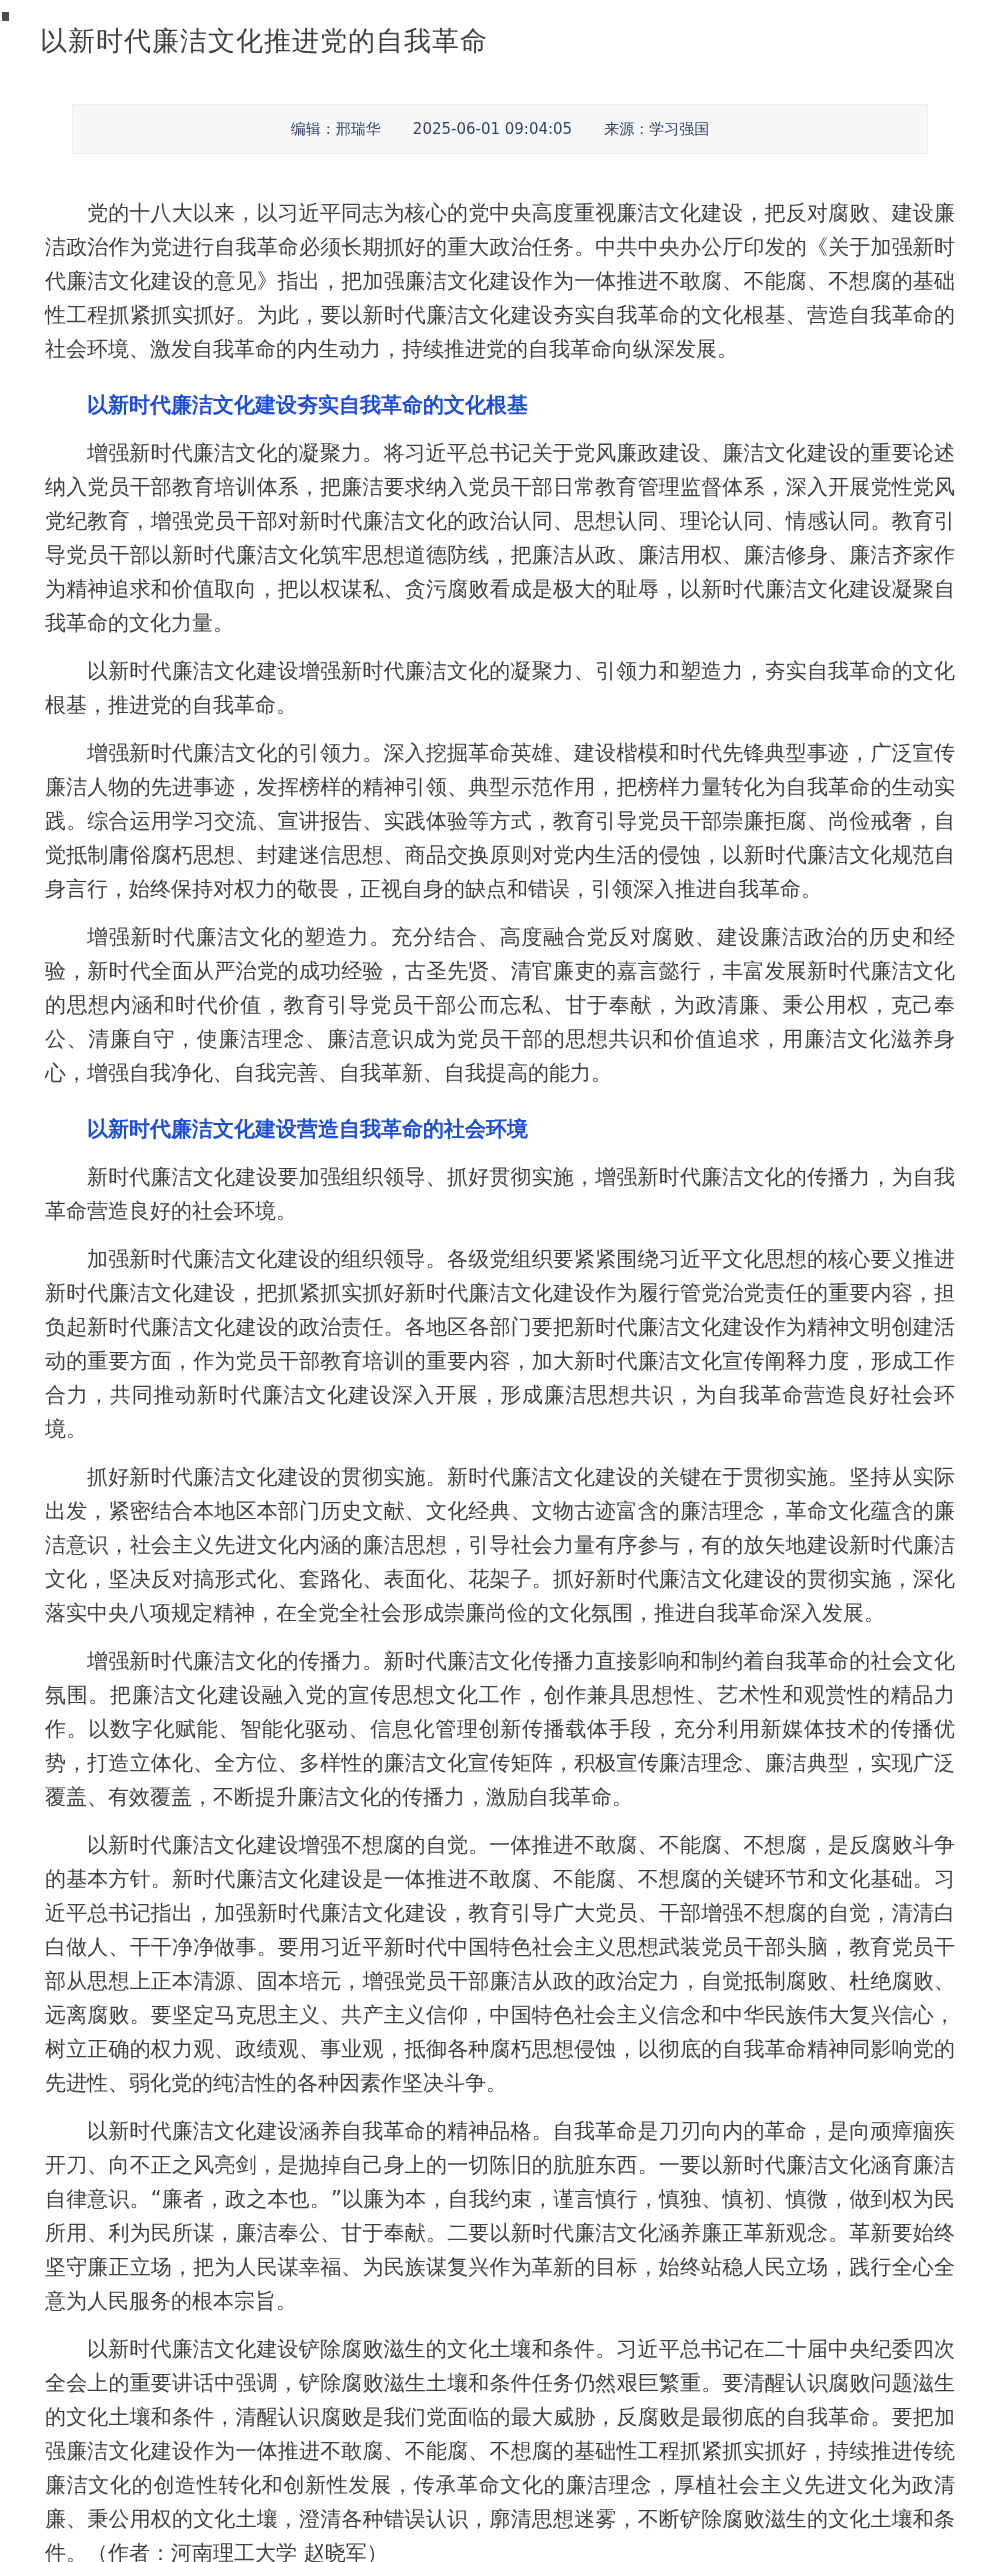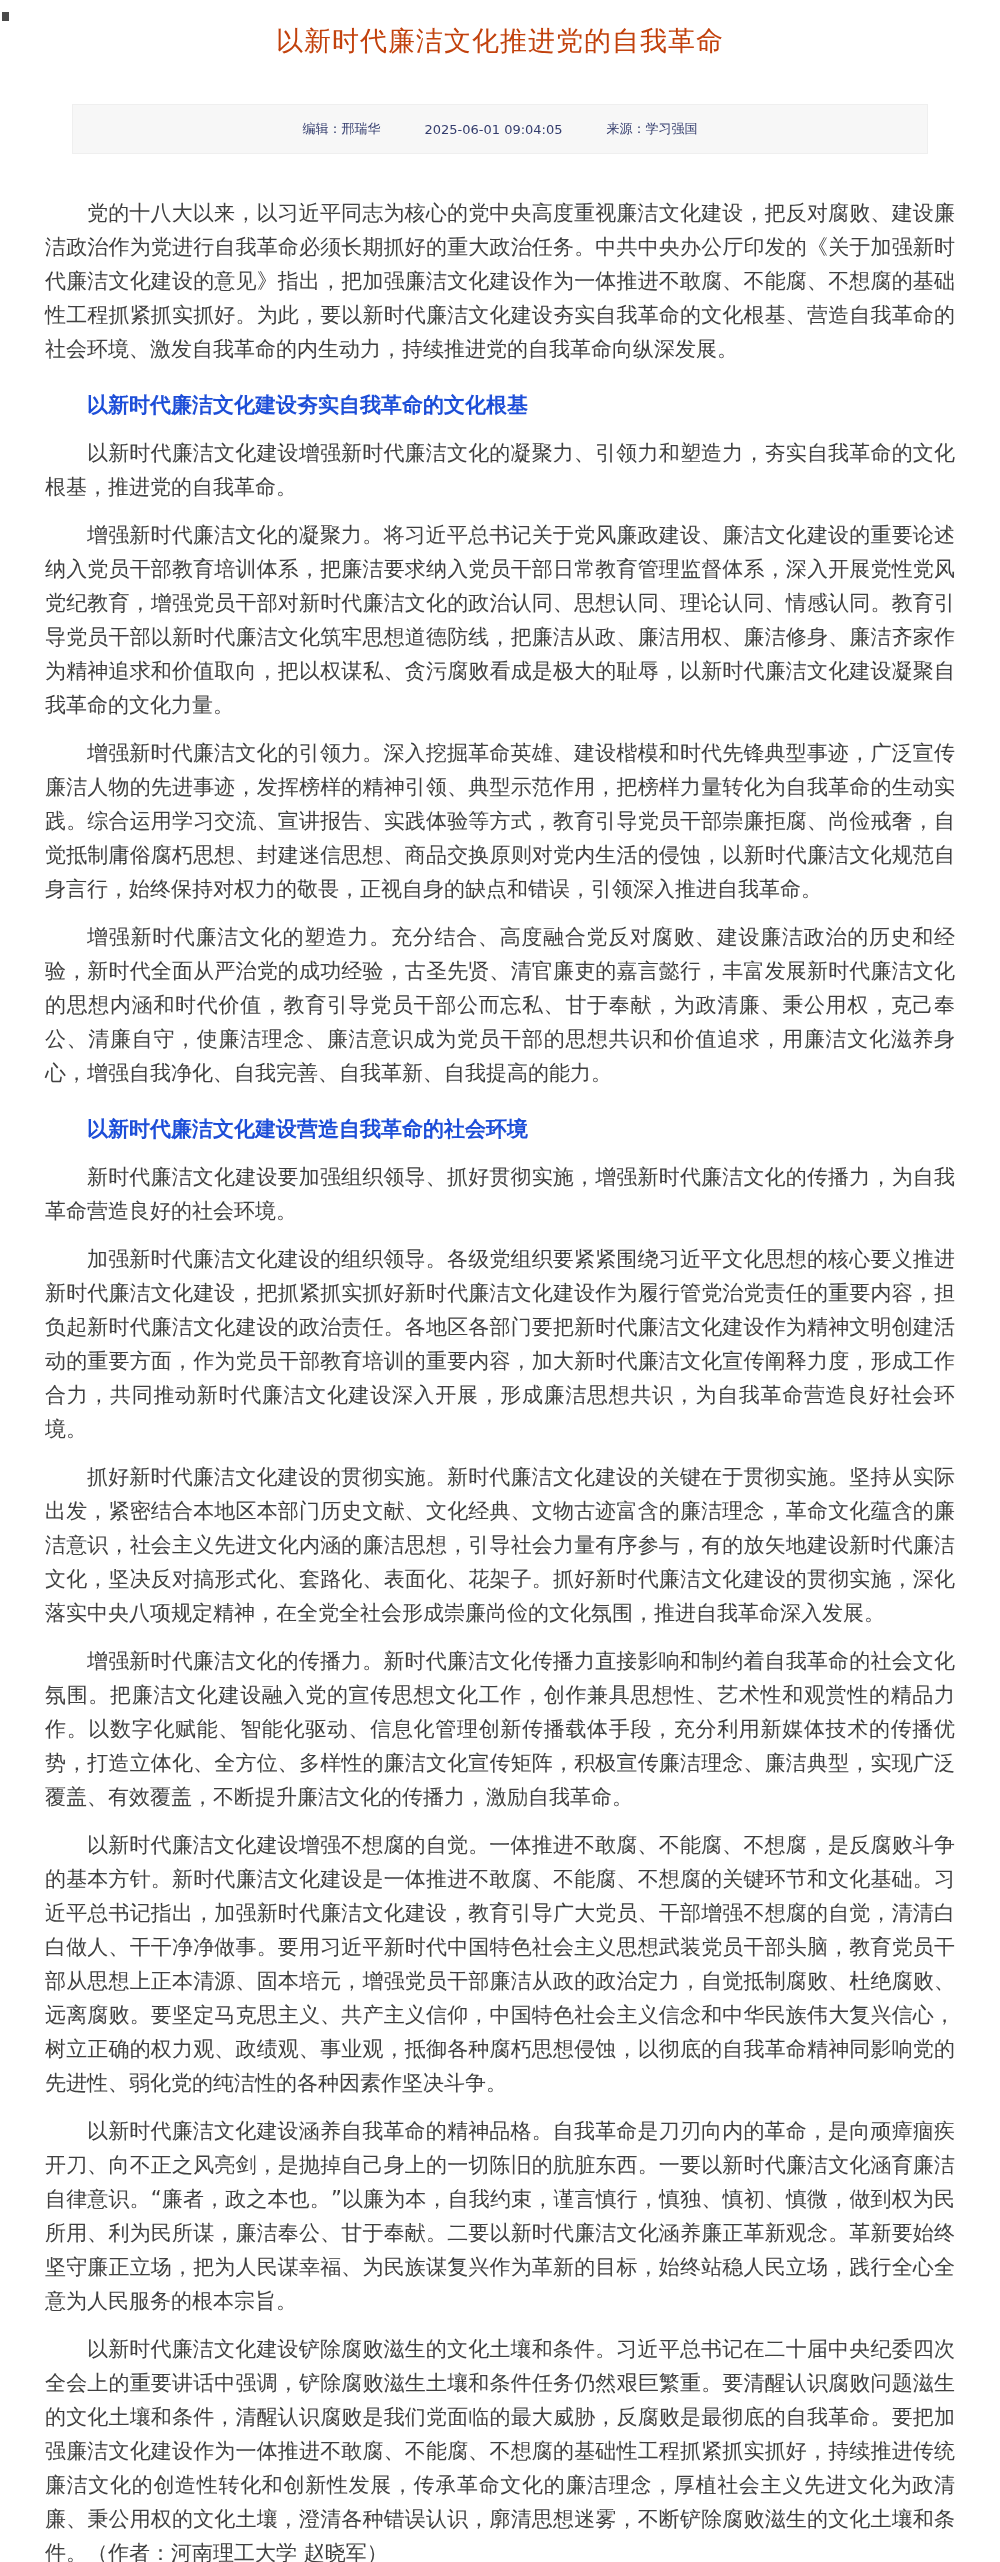--- a/index.html
+++ b/index.html
@@ -19,38 +19,37 @@
   .corner-artifact {
     position: absolute;
     left: 2px;
     top: 12px;
     width: 7px;
     height: 9px;
     background: #4a4a4a;
   }
   .article-title {
     margin: 24px 40px 0 40px;
-    text-align: center;
     font-size: 27px;
     font-weight: 400;
-    color: #c2410c;
+    color: #404040;
     letter-spacing: 1px;
     line-height: 34px;
   }
   .meta-bar {
     width: 854px;
     height: 48px;
     margin: 46px auto 0 auto;
     background: #f7f7f7;
     border: 1px solid #efefef;
     display: flex;
     align-items: center;
     justify-content: center;
-    gap: 44px;
-    font-size: 13px;
+    gap: 32px;
+    font-size: 15px;
     color: #333c6d;
   }
   .meta-item { white-space: nowrap; }
   .content {
     width: 910px;
     margin: 0 auto;
     padding-top: 28px;
     font-size: 21px;
     line-height: 34px;
     color: #404040;
@@ -79,22 +78,22 @@
 
   <div class="meta-bar">
     <span class="meta-item">编辑：邢瑞华</span>
     <span class="meta-item">2025-06-01 09:04:05</span>
     <span class="meta-item">来源：学习强国</span>
   </div>
 
   <div class="content">
     <p>党的十八大以来，以习近平同志为核心的党中央高度重视廉洁文化建设，把反对腐败、建设廉洁政治作为党进行自我革命必须长期抓好的重大政治任务。中共中央办公厅印发的《关于加强新时代廉洁文化建设的意见》指出，把加强廉洁文化建设作为一体推进不敢腐、不能腐、不想腐的基础性工程抓紧抓实抓好。为此，要以新时代廉洁文化建设夯实自我革命的文化根基、营造自我革命的社会环境、激发自我革命的内生动力，持续推进党的自我革命向纵深发展。</p>
     <h2>以新时代廉洁文化建设夯实自我革命的文化根基</h2>
+    <p>增强新时代廉洁文化的凝聚力。将习近平总书记关于党风廉政建设、廉洁文化建设的重要论述纳入党员干部教育培训体系，把廉洁要求纳入党员干部日常教育管理监督体系，深入开展党性党风党纪教育，增强党员干部对新时代廉洁文化的政治认同、思想认同、理论认同、情感认同。教育引导党员干部以新时代廉洁文化筑牢思想道德防线，把廉洁从政、廉洁用权、廉洁修身、廉洁齐家作为精神追求和价值取向，把以权谋私、贪污腐败看成是极大的耻辱，以新时代廉洁文化建设凝聚自我革命的文化力量。</p>
     <p>以新时代廉洁文化建设增强新时代廉洁文化的凝聚力、引领力和塑造力，夯实自我革命的文化根基，推进党的自我革命。</p>
-    <p>增强新时代廉洁文化的凝聚力。将习近平总书记关于党风廉政建设、廉洁文化建设的重要论述纳入党员干部教育培训体系，把廉洁要求纳入党员干部日常教育管理监督体系，深入开展党性党风党纪教育，增强党员干部对新时代廉洁文化的政治认同、思想认同、理论认同、情感认同。教育引导党员干部以新时代廉洁文化筑牢思想道德防线，把廉洁从政、廉洁用权、廉洁修身、廉洁齐家作为精神追求和价值取向，把以权谋私、贪污腐败看成是极大的耻辱，以新时代廉洁文化建设凝聚自我革命的文化力量。</p>
     <p>增强新时代廉洁文化的引领力。深入挖掘革命英雄、建设楷模和时代先锋典型事迹，广泛宣传廉洁人物的先进事迹，发挥榜样的精神引领、典型示范作用，把榜样力量转化为自我革命的生动实践。综合运用学习交流、宣讲报告、实践体验等方式，教育引导党员干部崇廉拒腐、尚俭戒奢，自觉抵制庸俗腐朽思想、封建迷信思想、商品交换原则对党内生活的侵蚀，以新时代廉洁文化规范自身言行，始终保持对权力的敬畏，正视自身的缺点和错误，引领深入推进自我革命。</p>
     <p>增强新时代廉洁文化的塑造力。充分结合、高度融合党反对腐败、建设廉洁政治的历史和经验，新时代全面从严治党的成功经验，古圣先贤、清官廉吏的嘉言懿行，丰富发展新时代廉洁文化的思想内涵和时代价值，教育引导党员干部公而忘私、甘于奉献，为政清廉、秉公用权，克己奉公、清廉自守，使廉洁理念、廉洁意识成为党员干部的思想共识和价值追求，用廉洁文化滋养身心，增强自我净化、自我完善、自我革新、自我提高的能力。</p>
     <h2>以新时代廉洁文化建设营造自我革命的社会环境</h2>
     <p>新时代廉洁文化建设要加强组织领导、抓好贯彻实施，增强新时代廉洁文化的传播力，为自我革命营造良好的社会环境。</p>
     <p>加强新时代廉洁文化建设的组织领导。各级党组织要紧紧围绕习近平文化思想的核心要义推进新时代廉洁文化建设，把抓紧抓实抓好新时代廉洁文化建设作为履行管党治党责任的重要内容，担负起新时代廉洁文化建设的政治责任。各地区各部门要把新时代廉洁文化建设作为精神文明创建活动的重要方面，作为党员干部教育培训的重要内容，加大新时代廉洁文化宣传阐释力度，形成工作合力，共同推动新时代廉洁文化建设深入开展，形成廉洁思想共识，为自我革命营造良好社会环境。</p>
     <p>抓好新时代廉洁文化建设的贯彻实施。新时代廉洁文化建设的关键在于贯彻实施。坚持从实际出发，紧密结合本地区本部门历史文献、文化经典、文物古迹富含的廉洁理念，革命文化蕴含的廉洁意识，社会主义先进文化内涵的廉洁思想，引导社会力量有序参与，有的放矢地建设新时代廉洁文化，坚决反对搞形式化、套路化、表面化、花架子。抓好新时代廉洁文化建设的贯彻实施，深化落实中央八项规定精神，在全党全社会形成崇廉尚俭的文化氛围，推进自我革命深入发展。</p>
     <p>增强新时代廉洁文化的传播力。新时代廉洁文化传播力直接影响和制约着自我革命的社会文化氛围。把廉洁文化建设融入党的宣传思想文化工作，创作兼具思想性、艺术性和观赏性的精品力作。以数字化赋能、智能化驱动、信息化管理创新传播载体手段，充分利用新媒体技术的传播优势，打造立体化、全方位、多样性的廉洁文化宣传矩阵，积极宣传廉洁理念、廉洁典型，实现广泛覆盖、有效覆盖，不断提升廉洁文化的传播力，激励自我革命。</p>
     <p>以新时代廉洁文化建设增强不想腐的自觉。一体推进不敢腐、不能腐、不想腐，是反腐败斗争的基本方针。新时代廉洁文化建设是一体推进不敢腐、不能腐、不想腐的关键环节和文化基础。习近平总书记指出，加强新时代廉洁文化建设，教育引导广大党员、干部增强不想腐的自觉，清清白白做人、干干净净做事。要用习近平新时代中国特色社会主义思想武装党员干部头脑，教育党员干部从思想上正本清源、固本培元，增强党员干部廉洁从政的政治定力，自觉抵制腐败、杜绝腐败、远离腐败。要坚定马克思主义、共产主义信仰，中国特色社会主义信念和中华民族伟大复兴信心，树立正确的权力观、政绩观、事业观，抵御各种腐朽思想侵蚀，以彻底的自我革命精神同影响党的先进性、弱化党的纯洁性的各种因素作坚决斗争。</p>
     <p>以新时代廉洁文化建设涵养自我革命的精神品格。自我革命是刀刃向内的革命，是向顽瘴痼疾开刀、向不正之风亮剑，是抛掉自己身上的一切陈旧的肮脏东西。一要以新时代廉洁文化涵育廉洁自律意识。“廉者，政之本也。”以廉为本，自我约束，谨言慎行，慎独、慎初、慎微，做到权为民所用、利为民所谋，廉洁奉公、甘于奉献。二要以新时代廉洁文化涵养廉正革新观念。革新要始终坚守廉正立场，把为人民谋幸福、为民族谋复兴作为革新的目标，始终站稳人民立场，践行全心全意为人民服务的根本宗旨。</p>
     <p>以新时代廉洁文化建设铲除腐败滋生的文化土壤和条件。习近平总书记在二十届中央纪委四次全会上的重要讲话中强调，铲除腐败滋生土壤和条件任务仍然艰巨繁重。要清醒认识腐败问题滋生的文化土壤和条件，清醒认识腐败是我们党面临的最大威胁，反腐败是最彻底的自我革命。要把加强廉洁文化建设作为一体推进不敢腐、不能腐、不想腐的基础性工程抓紧抓实抓好，持续推进传统廉洁文化的创造性转化和创新性发展，传承革命文化的廉洁理念，厚植社会主义先进文化为政清廉、秉公用权的文化土壤，澄清各种错误认识，廓清思想迷雾，不断铲除腐败滋生的文化土壤和条件。（作者：河南理工大学 赵晓军）</p>

